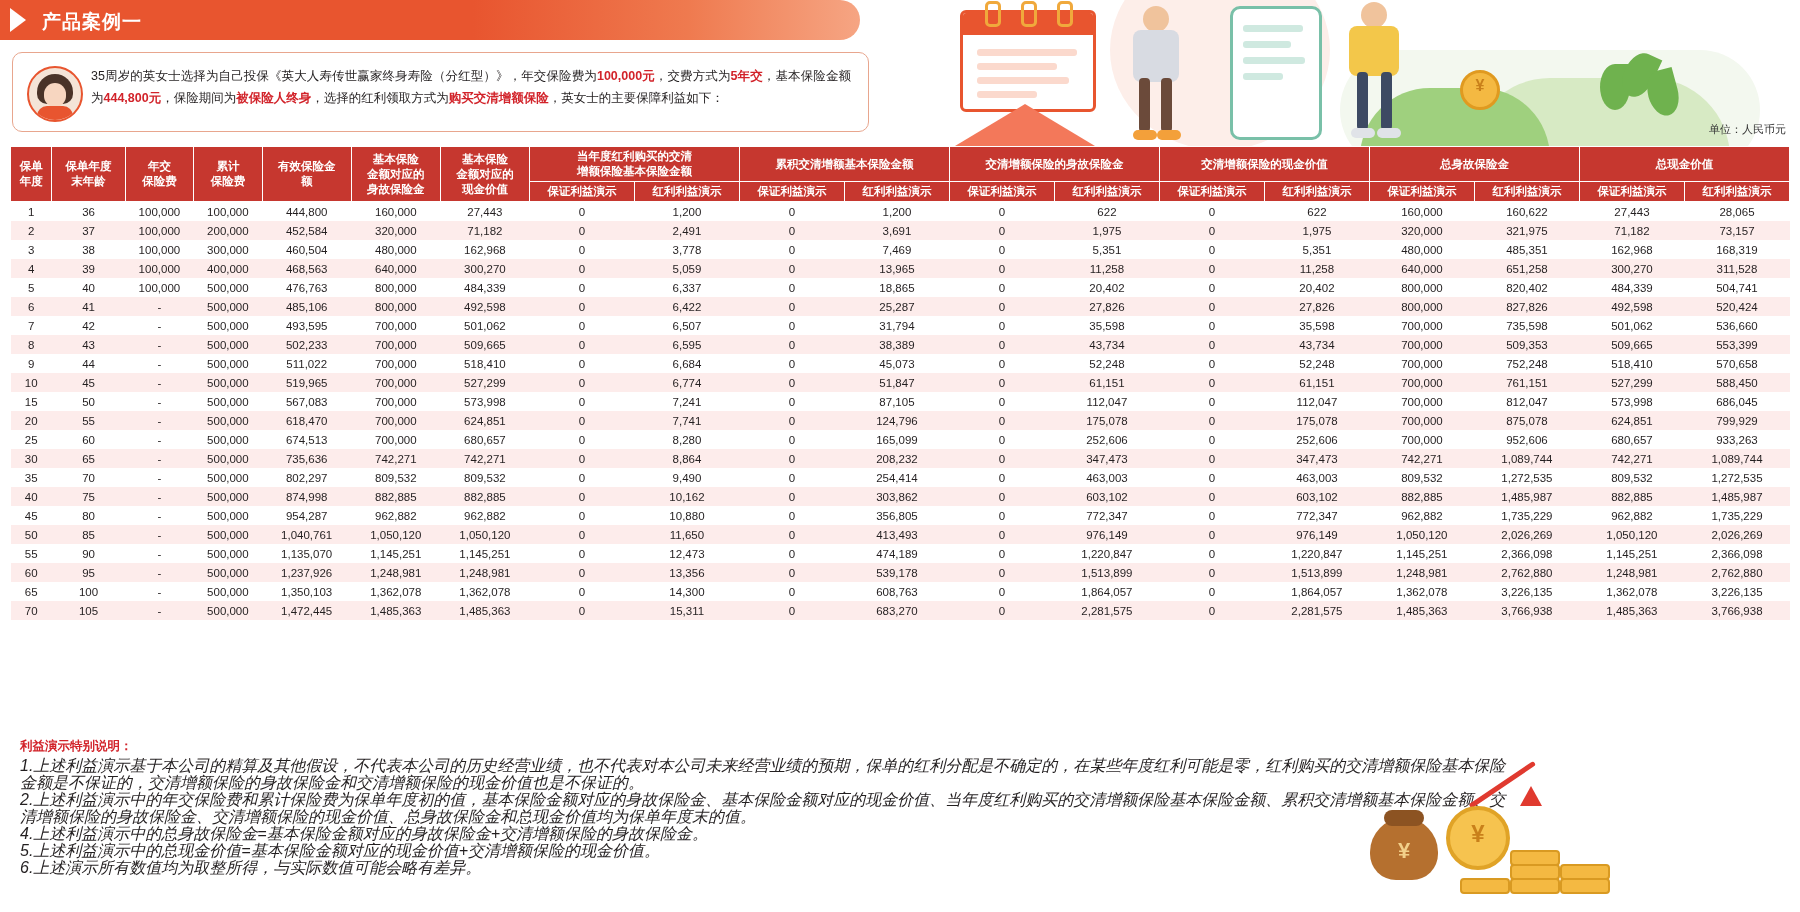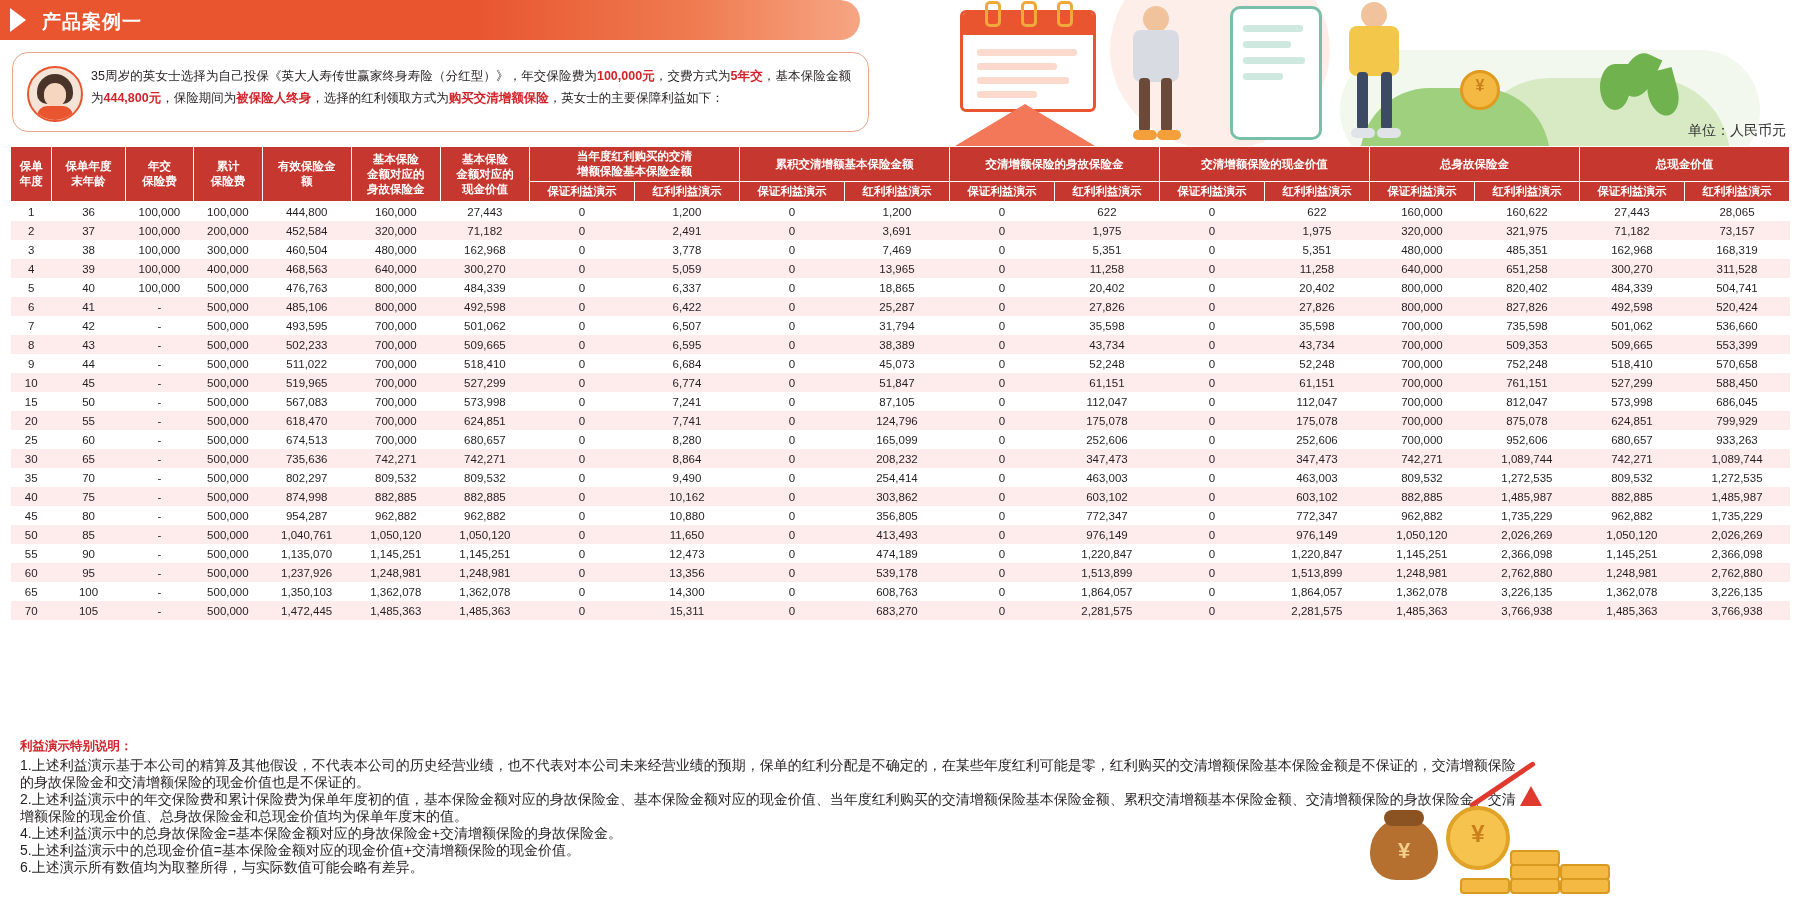--- a/index.html
+++ b/index.html
@@ -49,26 +49,26 @@
   .illus .leaf{position:absolute;width:30px;height:46px;background:#6fb24e;border-radius:50% 0 50% 50%;}
   .illus .torso{position:absolute;border-radius:8px;}
   
   .fig{position:absolute;}
   .fig .head{position:absolute;border-radius:50%;}
   .fig .leg{position:absolute;width:11px;border-radius:4px;}
   .fig .shoe{position:absolute;width:24px;height:10px;border-radius:5px;background:#f3a03a;}
 
   
   .unit-note{
-    position:absolute;right:14px;top:122px;font-size:14px;color:#333;margin-left:27px;
+    position:absolute;right:14px;top:122px;font-size:11px;color:#333;margin-left:27px;
   }
   
   .desc-box{
     position:absolute;left:12px;top:52px;width:855px;height:78px;
-    border:1px solid #e8a68e;border-radius:16px;background:#ffffff;
+    border:1px solid #e8a68e;border-radius:10px;background:#ffffff;
   }
   .avatar{
     position:absolute;left:14px;top:13px;width:52px;height:52px;border-radius:50%;
     background:#f4e4d7;border:2px solid #e8552f;overflow:hidden;
   }
   .avatar .hair{position:absolute;left:8px;top:6px;width:36px;height:30px;background:#4a3328;border-radius:18px 18px 10px 10px;}
   .avatar .face{position:absolute;left:15px;top:15px;width:22px;height:24px;background:#f7d6c0;border-radius:11px;}
   .avatar .body{position:absolute;left:8px;top:38px;width:36px;height:18px;background:#e8552f;border-radius:10px 10px 0 0;}
   .desc-text{
     position:absolute;left:78px;top:12px;width:760px;
@@ -91,21 +91,21 @@
     line-height:16px;
   }
   table.main tbody tr.odd td{background:#ffffff;}
   table.main tbody tr.even td{background:#fdeceb;}
   table.main tbody tr td:first-child{}
   
   .notes{
     position:absolute;left:20px;top:738px;width:1500px;
   }
   .notes-title{color:#d2232a;font-weight:bold;font-size:12.5px;margin-bottom:2px;}
-  .notes p{margin:0;font-size:14px;line-height:17px;color:#231f20;}
+  .notes p{margin:0;font-size:16px;line-height:17px;color:#231f20;font-style:italic;}
   
   .bot-illus{position:absolute;right:120px;bottom:6px;width:330px;height:120px;}
   .bot-illus .moneybag{position:absolute;left:20px;top:32px;width:68px;height:62px;background:#b5702f;border-radius:34px 34px 26px 26px;}
   .bot-illus .moneybag .tie{position:absolute;left:14px;top:-8px;width:40px;height:16px;background:#8c5322;border-radius:8px;}
   .bot-illus .moneybag .sym{position:absolute;left:0;top:20px;width:100%;text-align:center;color:#f2d08a;font-size:22px;font-weight:bold;}
   .bot-illus .stack{position:absolute;background:#f4b942;border:2px solid #d99a22;border-radius:4px;}
   .bot-illus .bigcoin{position:absolute;left:96px;top:20px;width:56px;height:56px;border-radius:50%;background:#f6c34f;border:4px solid #e0a327;}
   .bot-illus .bigcoin span{position:absolute;left:0;top:10px;width:100%;text-align:center;color:#c9801a;font-size:24px;font-weight:bold;}
   .bot-illus .arrow{position:absolute;left:170px;top:0px;width:0;height:0;
      border-left:11px solid transparent;border-right:11px solid transparent;border-bottom:20px solid #e03a2f;}

